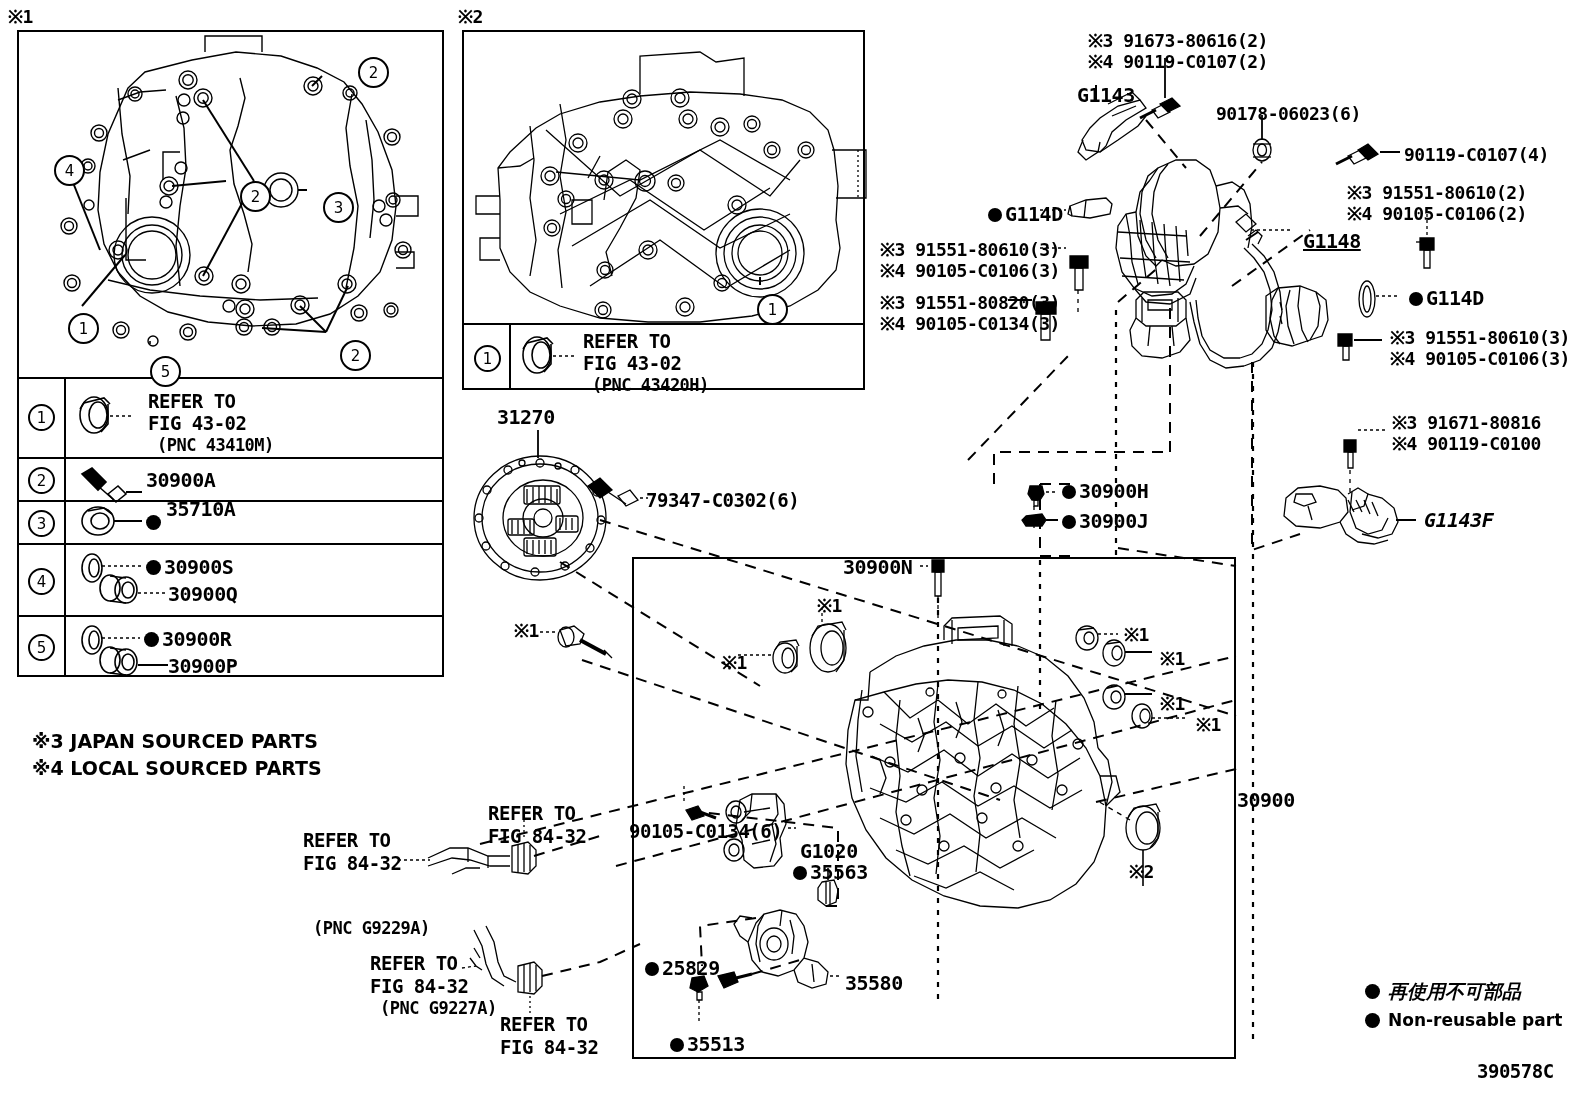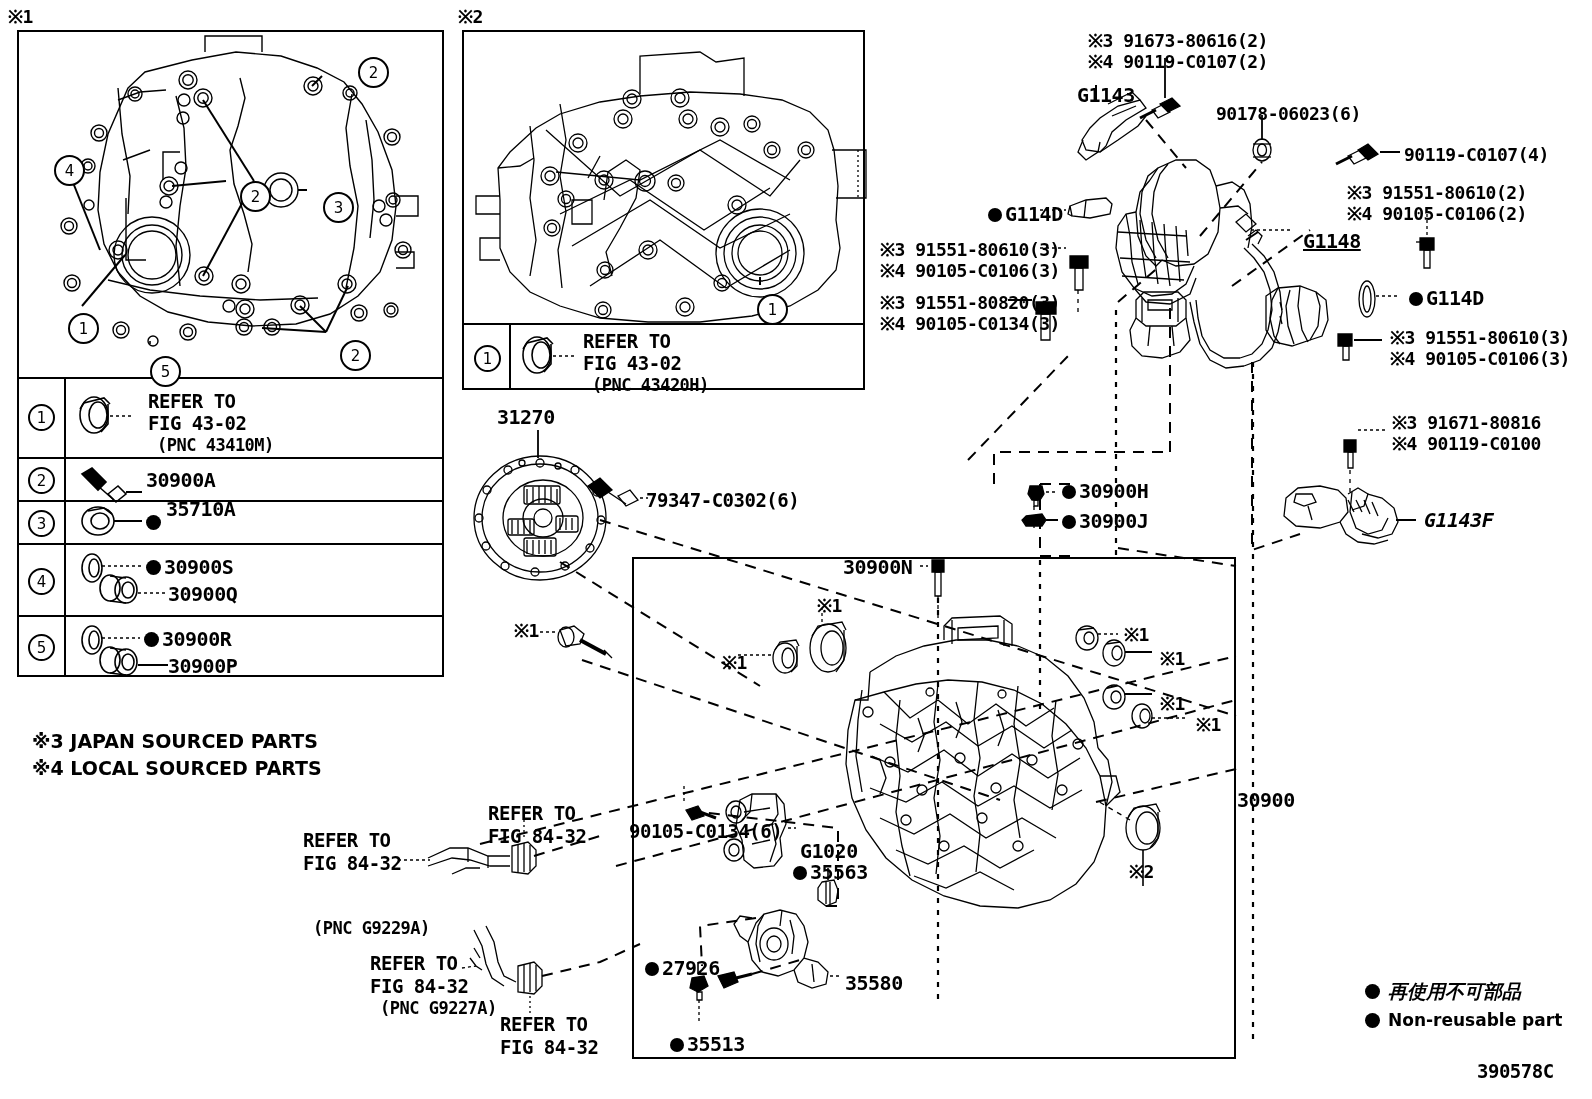--- a/index.html
+++ b/index.html
@@ -703,21 +703,21 @@
       <div class="lbl s20" style="left: 497px; top: 406px;">31270</div>
       <div class="lbl s19" style="left: 646px; top: 489px;">79347-C0302(6)</div>
       <div class="lbl s20" style="left: 1062px; top: 480px;"><span style="display: inline-block; width: 14px; height: 14px; border-radius: 50%; background: rgb(0, 0, 0); vertical-align: -1px; margin-right: 3px;"></span><span>30900H</span></div>
       <div class="lbl s20" style="left: 1062px; top: 510px;"><span style="display: inline-block; width: 14px; height: 14px; border-radius: 50%; background: rgb(0, 0, 0); vertical-align: -1px; margin-right: 3px;"></span><span>30900J</span></div>
       <div class="lbl s20" style="left: 843px; top: 556px;">30900N</div>
       <div class="lbl s20" style="left: 1237px; top: 789px;">30900</div>
       <div class="lbl s19" style="left: 629px; top: 772px; margin-top: 48px;">90105-C0134(6)</div>
       <div class="lbl s20" style="left: 800px; top: 840px;">G1020</div>
       <div class="lbl s20" style="left: 793px; top: 861px;"><span style="display: inline-block; width: 14px; height: 14px; border-radius: 50%; background: rgb(0, 0, 0); vertical-align: -1px; margin-right: 3px;"></span><span>35563</span></div>
       <div class="lbl s20" style="left: 845px; top: 972px;">35580</div>
-      <div class="lbl s20" style="left: 645px; top: 957px;"><span style="display: inline-block; width: 14px; height: 14px; border-radius: 50%; background: rgb(0, 0, 0); vertical-align: -1px; margin-right: 3px;"></span><span>27926</span></div>
+      <div class="lbl s20" style="left: 645px; top: 957px;"><span style="display: inline-block; width: 14px; height: 14px; border-radius: 50%; background: rgb(0, 0, 0); vertical-align: -1px; margin-right: 3px;"></span><span>25829</span></div>
       <div class="lbl s20" style="left: 670px; top: 1033px;"><span style="display: inline-block; width: 14px; height: 14px; border-radius: 50%; background: rgb(0, 0, 0); vertical-align: -1px; margin-right: 3px;"></span><span>35513</span></div>
     </div>
   <div id="referHost">
       <div class="lbl s19" style="left: 488px; top: 802px;">REFER TO</div>
       <div class="lbl s19" style="left: 488px; top: 825px;">FIG 84-32</div>
       <div class="lbl s19" style="left: 303px; top: 829px;">REFER TO</div>
       <div class="lbl s19" style="left: 303px; top: 852px;">FIG 84-32</div>
       <div class="lbl s17" style="left: 313px; top: 918px;">(PNC G9229A)</div>
       <div class="lbl s19" style="left: 370px; top: 952px;">REFER TO</div>
       <div class="lbl s19" style="left: 370px; top: 975px;">FIG 84-32</div>

